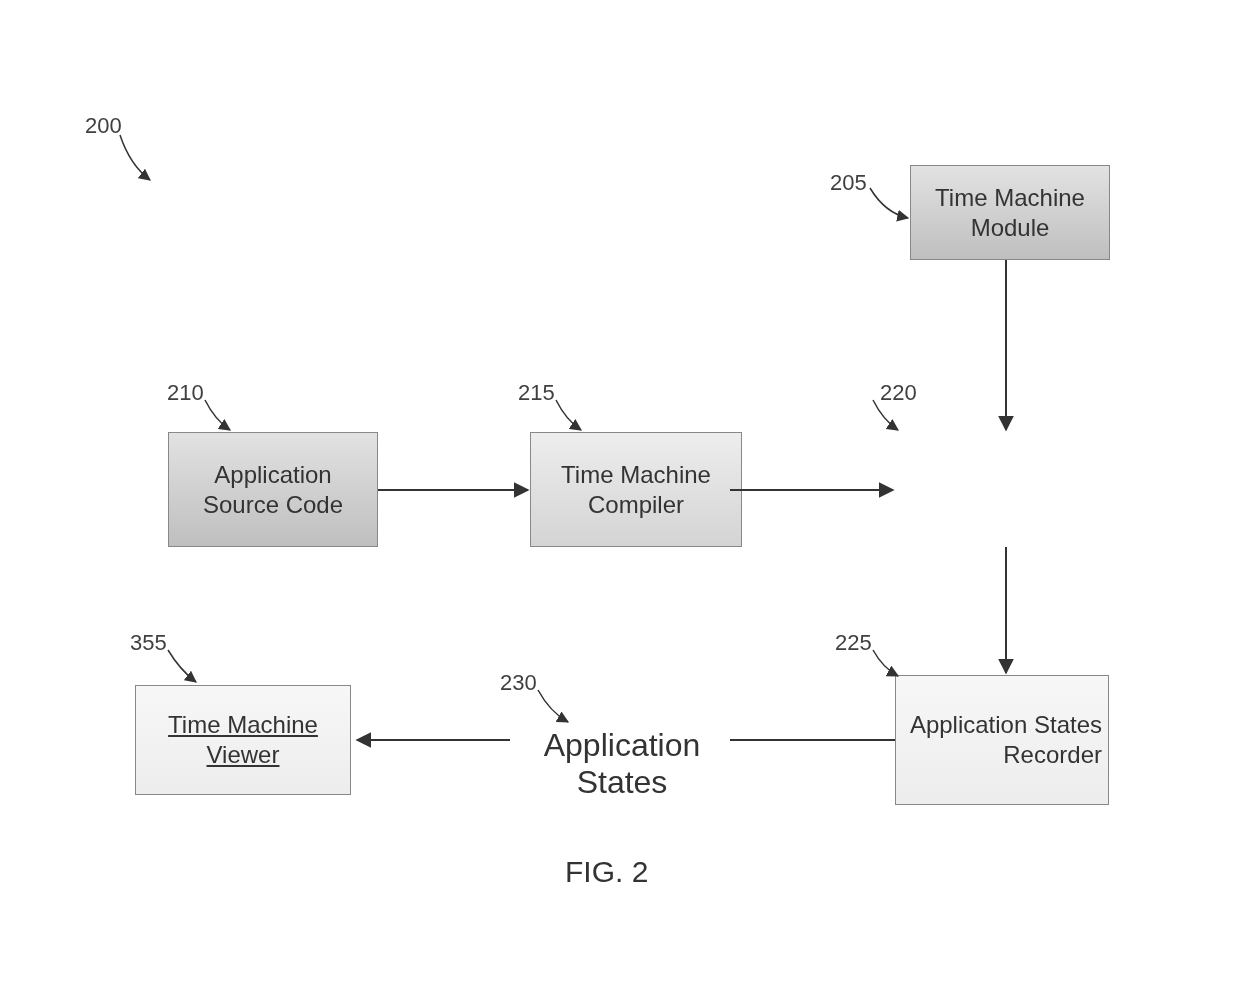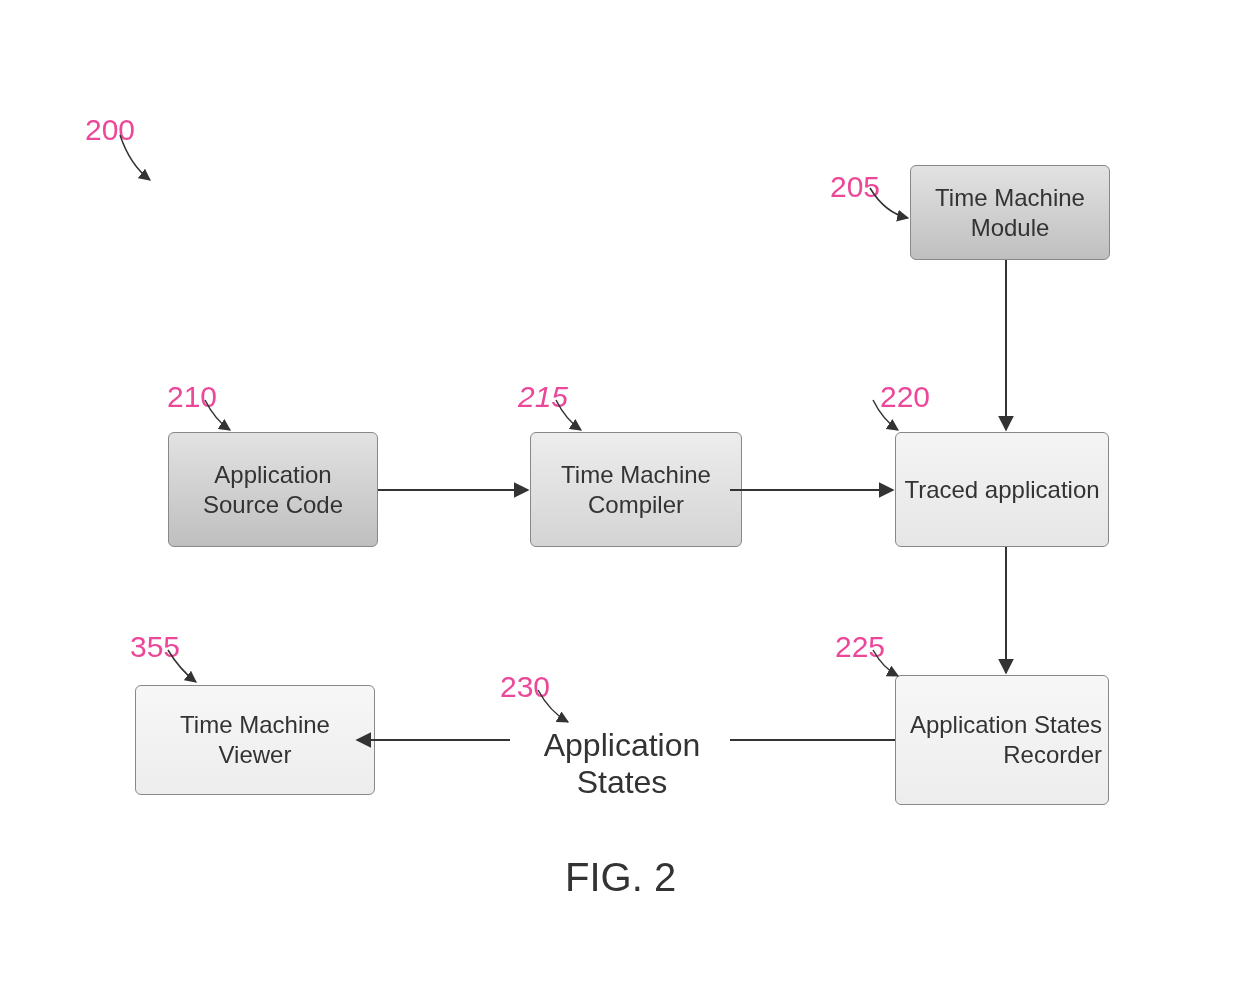--- a/index.html
+++ b/index.html
@@ -20,43 +20,43 @@
     position: absolute;
     border: 1px solid #888;
     display: flex;
     align-items: center;
     justify-content: center;
     text-align: center;
     font-size: 24px;
     line-height: 1.25;
     padding: 6px;
     box-sizing: border-box;
-    border-radius: 6px;
+    border-radius: 0;
   }
   .box.dark   { background: linear-gradient(to bottom, #e2e2e2, #bfbfbf); }
   .box.mid    { background: linear-gradient(to bottom, #ededed, #d4d4d4); }
   .box.light  { background: linear-gradient(to bottom, #f4f4f4, #e6e6e6); }
   .box.faint  { background: linear-gradient(to bottom, #f7f7f7, #ededed); }
   .label-num {
     position: absolute;
-    font-size: 30px;
-    color: #ec4899;
+    font-size: 22px;
+    color: #404040;
     white-space: nowrap;
   }
   .midlabel {
     position: absolute;
     font-size: 32px;
     color: #333;
     text-align: center;
     background: #fff;
     padding: 0 2px;
   }
   .fig {
     position: absolute;
-    font-size: 40px;
+    font-size: 30px;
     color: #333;
   }
   svg.overlay {
     position: absolute;
     left: 0; top: 0;
     width: 1240px; height: 989px;
     pointer-events: none;
   }
 </style>
 </head>
@@ -72,38 +72,35 @@
   <div class="label-num" style="left:830px; top:170px;">205</div>
 
   <div class="box dark" style="left:168px; top:432px; width:210px; height:115px;">
     <span>Application Source Code</span>
   </div>
   <div class="label-num" style="left:167px; top:380px;">210</div>
 
   <div class="box mid" style="left:530px; top:432px; width:212px; height:115px;">
     <span>Time Machine Compiler</span>
   </div>
-  <div class="label-num" style="left:518px; top:380px;font-style:italic;">215</div>
+  <div class="label-num" style="left:518px; top:380px;">215</div>
 
-  <div class="box light" style="left:895px; top:432px; width:214px; height:115px;">
-    <span>Traced application</span>
-  </div>
   <div class="label-num" style="left:880px; top:380px;">220</div>
 
   <div class="box faint" style="left:895px; top:675px; width:214px; height:130px;text-align:right;">
     <span>Application States Recorder</span>
   </div>
   <div class="label-num" style="left:835px; top:630px;">225</div>
 
   <div class="midlabel" style="left:510px; top:727px; width:220px;">
     <span>Application States</span>
   </div>
   <div class="label-num" style="left:500px; top:670px;">230</div>
 
-  <div class="box faint" style="left:135px; top:685px; width:240px; height:110px;">
+  <div class="box faint" style="left:135px; top:685px; width:216px; height:110px;text-decoration:underline;">
     <span>Time Machine Viewer</span>
   </div>
   <div class="label-num" style="left:130px; top:630px;">355</div>
 
   <div class="fig" style="left:565px; top:855px;">FIG. 2</div>
 
   <svg class="overlay">
     <defs>
       <marker id="arrow" viewBox="0 0 10 10" refX="9" refY="5" markerWidth="8" markerHeight="8" orient="auto-start-reverse">
         <path d="M 0 0 L 10 5 L 0 10 z" fill="#333"></path>

